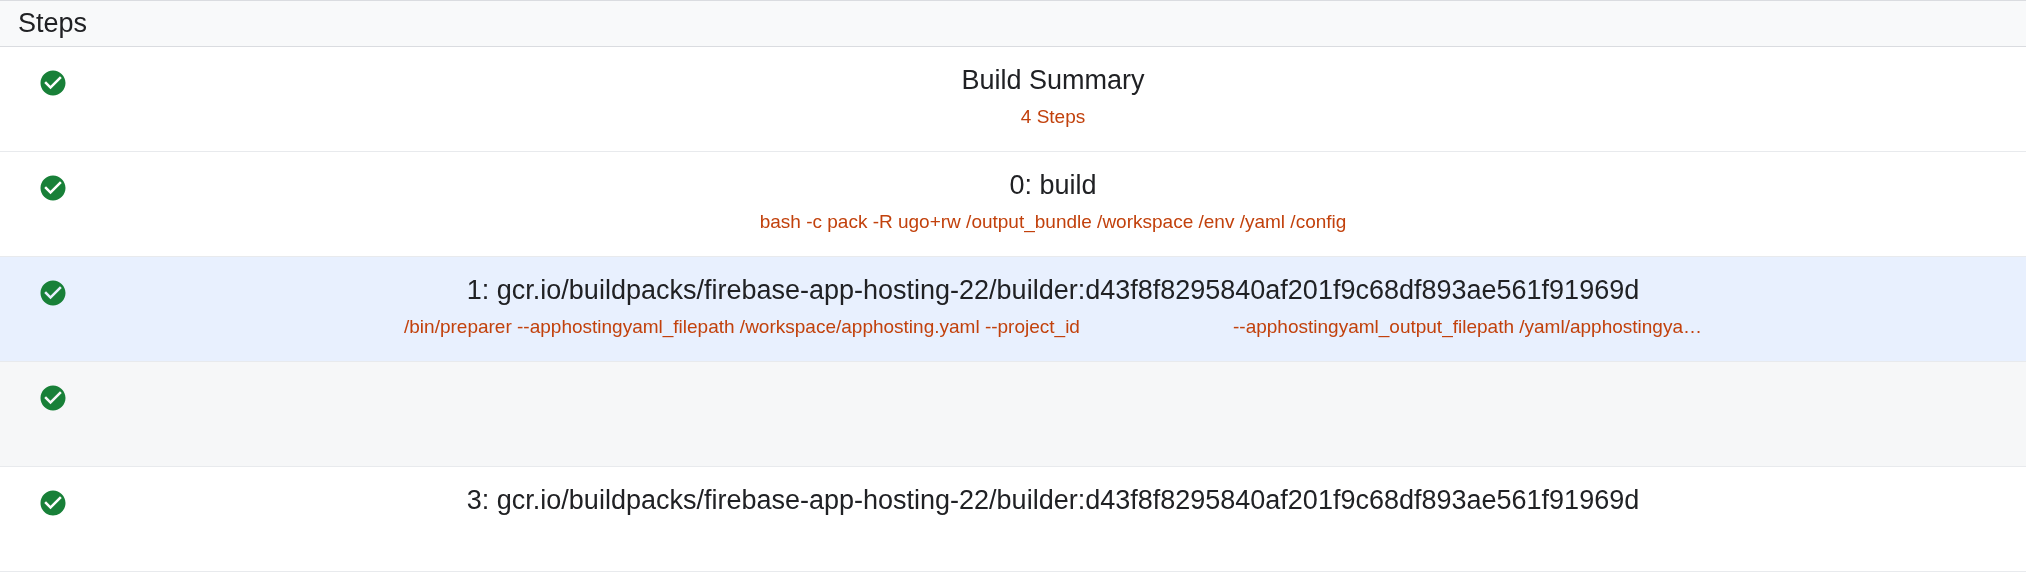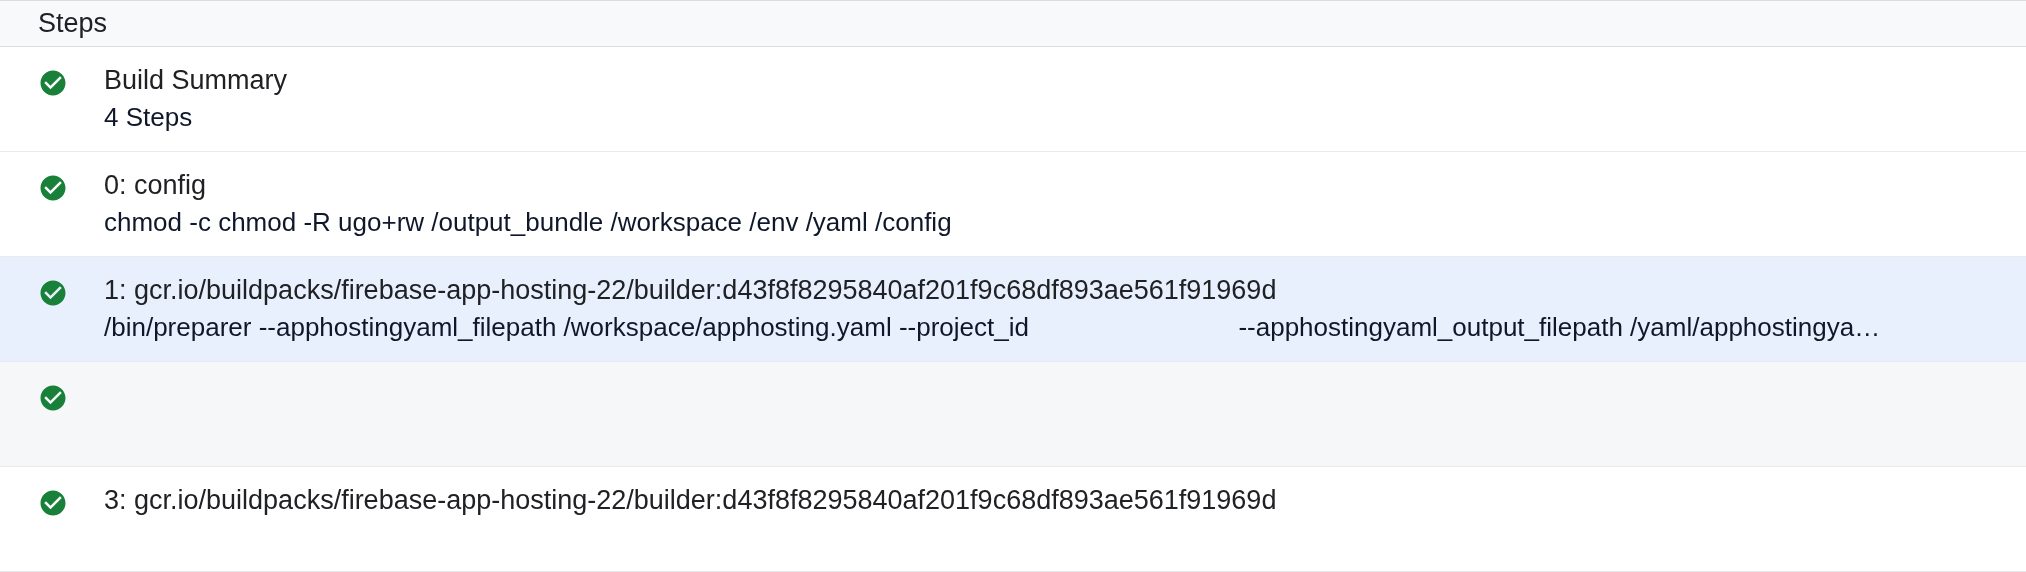--- a/index.html
+++ b/index.html
@@ -15,33 +15,34 @@
     overflow: hidden;
     background: #ffffff;
     border-top: 1px solid var(--divider-strong, #dadce0);
   }
   .steps-header {
     height: 46px;
     background: var(--header-bg, #f8f9fa);
     border-bottom: 1px solid var(--divider-strong, #dadce0);
     display: flex;
     align-items: center;
-    padding: 0 38px;
+    padding: 0 18px;
     font-size: 27px;
     color: #202124;
   }
   .steps-list { width: 100%; }
   .row {
     height: 105px;
     display: flex;
     align-items: flex-start;
     padding: 15px 24px 0 38px;
     border-bottom: 1px solid var(--divider, #e8eaed);
     background: #ffffff;
     cursor: pointer;
+    text-align: center;
   }
   .row.selected { background: var(--selected-bg, #e8f0fe); }
   .row.hover    { background: var(--hover-bg, #f6f7f8); }
   .check-icon {
     width: 30px;
     height: 30px;
     flex: none;
     margin-top: 6px;
     margin-right: 36px;
     color: var(--check-green, #188038);
@@ -49,23 +50,23 @@
   .check-icon svg { display: block; width: 100%; height: 100%; }
   .texts { flex: 1; min-width: 0; overflow: hidden; }
   .step-title {
     font-size: 27px;
     line-height: 37px;
     color: #202124;
     white-space: pre;
     overflow: hidden;
   }
   .step-cmd {
-    font-size: 26px;
+    font-size: 19px;
     line-height: 36px;
-    color: #0f172a;
+    color: #c2410c;
     white-space: pre;
     overflow: hidden;
   }
 </style>
 </head>
 <body>
 
 <div class="panel">
   <div class="steps-header">
     <span>Steps</span>
@@ -83,22 +84,22 @@
     </div>
   </div>
 
   <div class="row">
     <span class="check-icon">
       <svg viewBox="0 0 24 24" aria-hidden="true">
         <path fill="currentColor" d="M12 2C6.48 2 2 6.48 2 12s4.48 10 10 10 10-4.48 10-10S17.52 2 12 2zm-2 15l-5-5 1.41-1.41L10 14.17l7.59-7.59L19 8l-9 9z"></path>
       </svg>
     </span>
     <div class="texts">
-      <div class="step-title">0: config</div>
-      <div class="step-cmd">chmod -c chmod -R ugo+rw /output_bundle /workspace /env /yaml /config</div>
+      <div class="step-title">0: build</div>
+      <div class="step-cmd">bash -c pack -R ugo+rw /output_bundle /workspace /env /yaml /config</div>
     </div>
   </div>
 
   <div class="row selected">
     <span class="check-icon">
       <svg viewBox="0 0 24 24" aria-hidden="true">
         <path fill="currentColor" d="M12 2C6.48 2 2 6.48 2 12s4.48 10 10 10 10-4.48 10-10S17.52 2 12 2zm-2 15l-5-5 1.41-1.41L10 14.17l7.59-7.59L19 8l-9 9z"></path>
       </svg>
     </span>
     <div class="texts">

